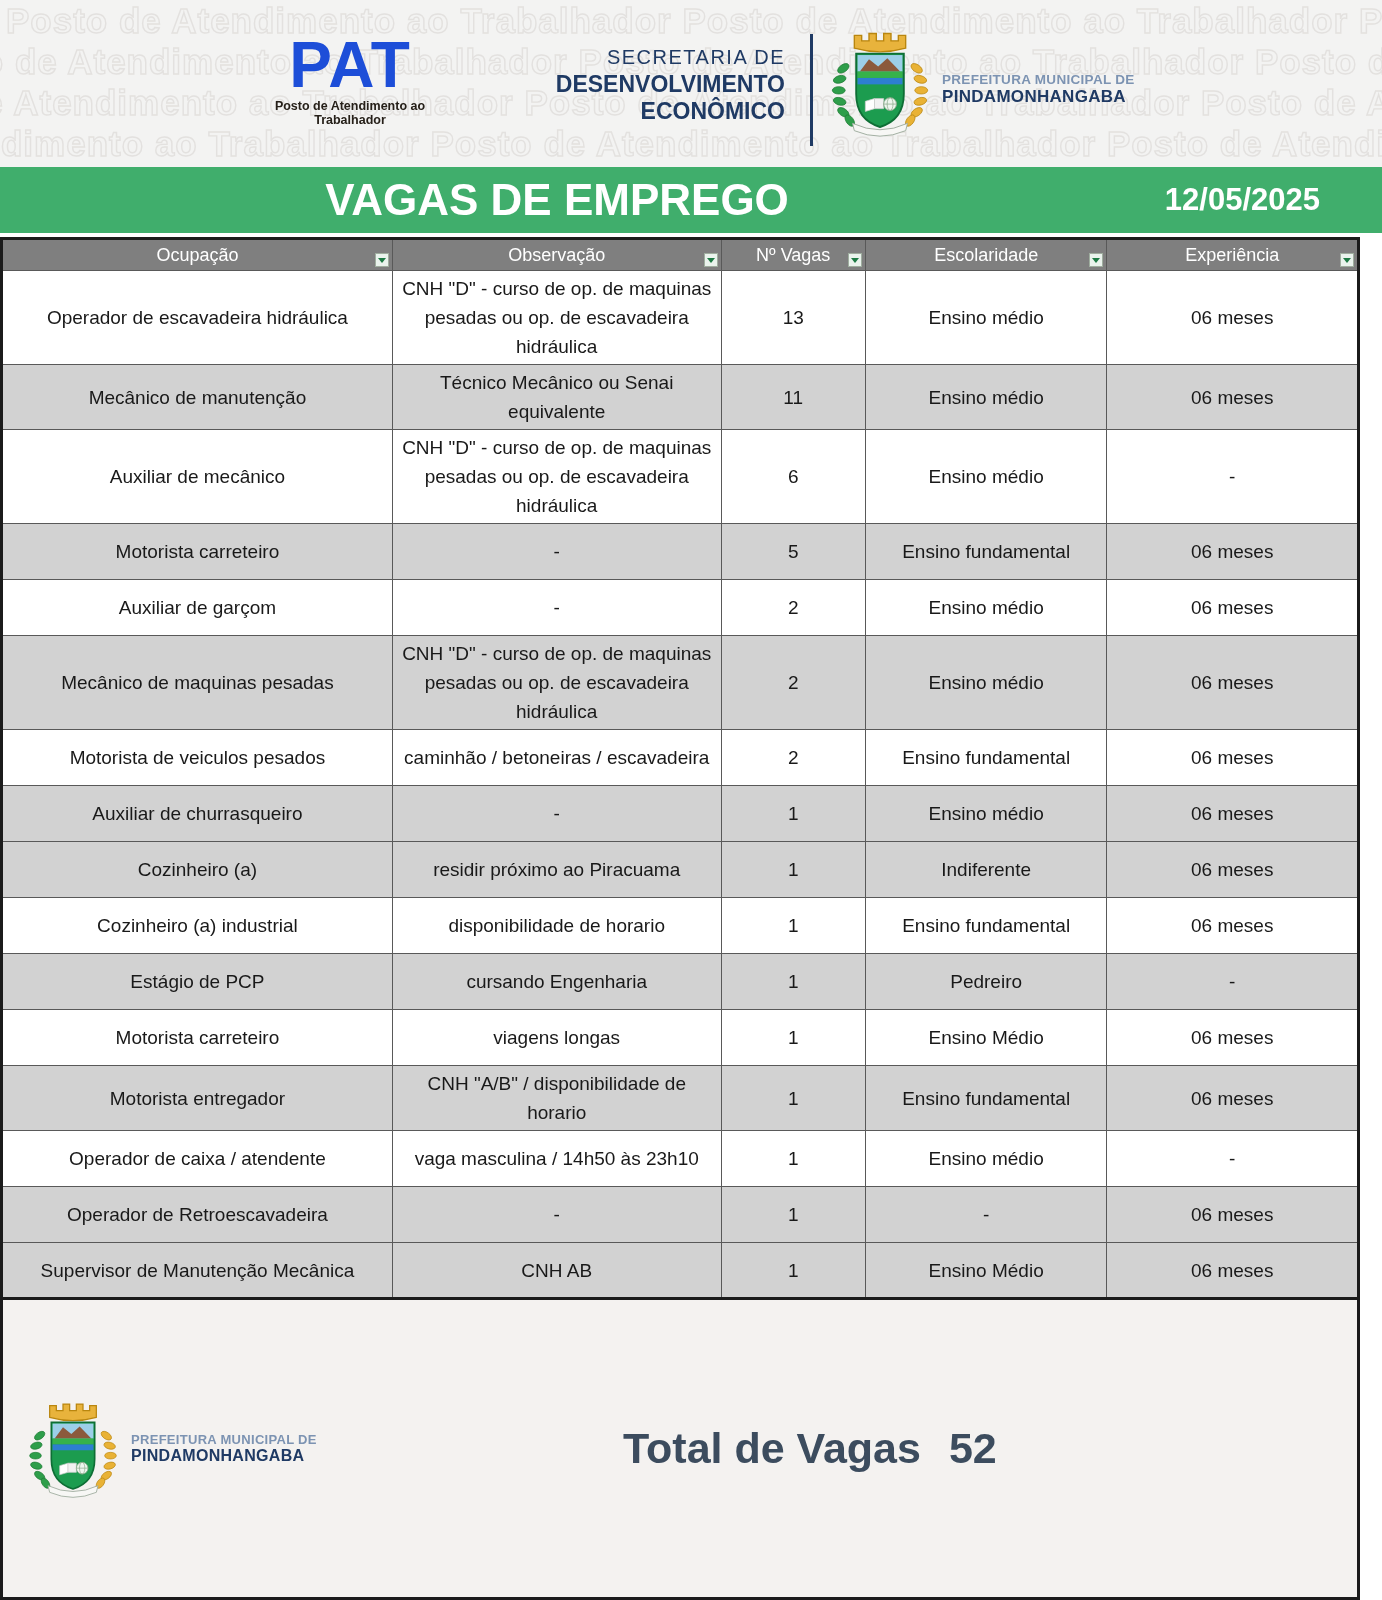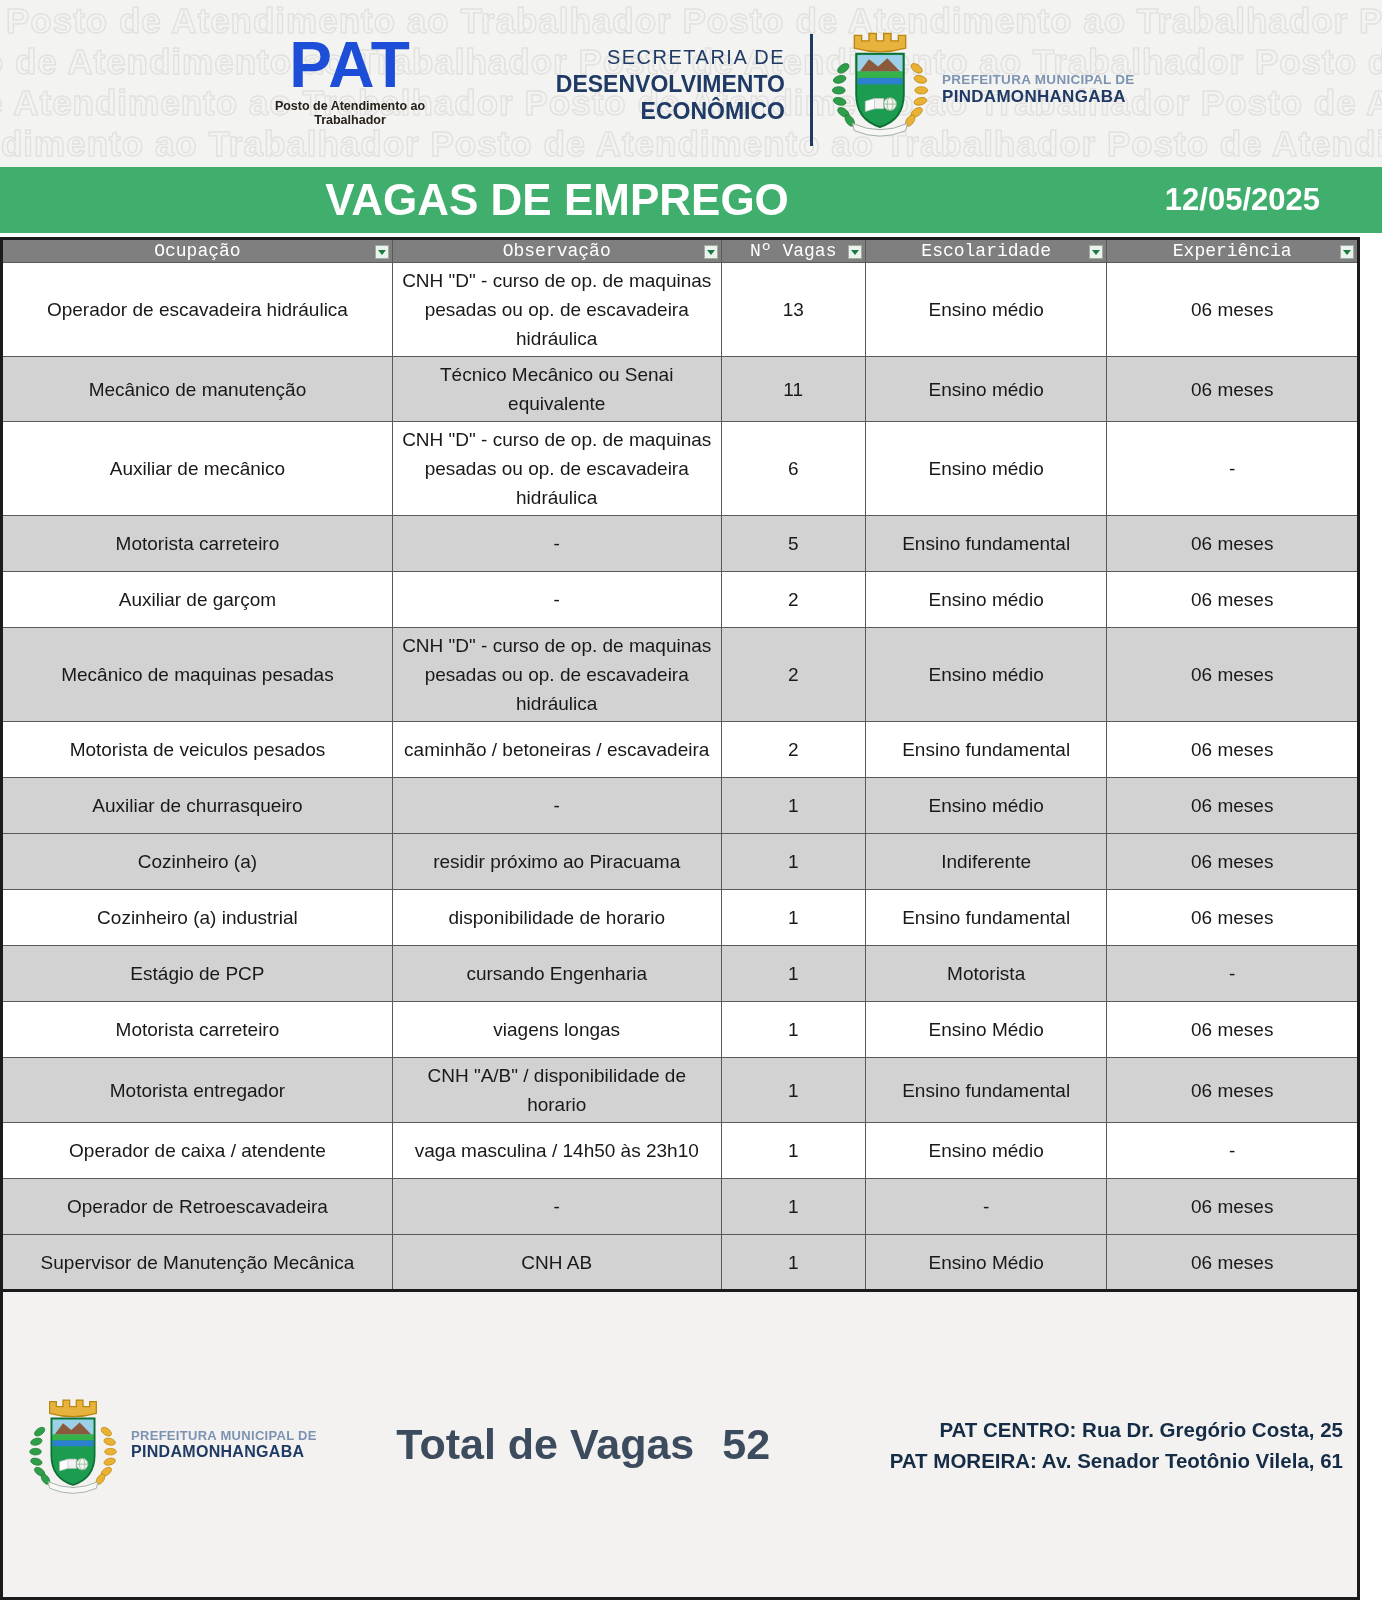--- a/index.html
+++ b/index.html
@@ -58,21 +58,21 @@
     color:#ffffff; font-size:31px; font-weight:700;
   }
 
   
   .table-wrap { width:1360px; margin-top:4px; flex:none; }
   table { border-collapse:collapse; width:1360px; table-layout:fixed; }
   th, td { border:1.5px solid #595959; }
   table { border:3px solid #1b1b1b; }
   thead th {
     position:relative; background:#7f7f7f; color:#ffffff;
-    font-size:18px; font-weight:400; height:24px; text-align:center; vertical-align:middle;font-family:Liberation Mono, monospace;
+    font-size:18px; font-weight:400; height:32px; text-align:center; vertical-align:middle;
   }
   .col-ocupacao    { width:390px; }
   .col-observacao  { width:328px; }
   .col-vagas       { width:144px;margin-top:27px; }
   .col-escolaridade{ width:241px; }
   .col-experiencia { width:251px; }
 
   .filter-btn {
     position:absolute; right:3px; bottom:3px; width:14px; height:14px;
     background:#eaf3ed; border:1px solid #9fae9f;
@@ -288,21 +288,21 @@
           <td>Cozinheiro (a) industrial</td>
           <td>disponibilidade de horario</td>
           <td>1</td>
           <td>Ensino fundamental</td>
           <td>06 meses</td>
         </tr>
         <tr class="alt">
           <td>Estágio de PCP</td>
           <td>cursando Engenharia</td>
           <td>1</td>
-          <td>Motorista</td>
+          <td>Pedreiro</td>
           <td>-</td>
         </tr>
         <tr>
           <td>Motorista carreteiro</td>
           <td>viagens longas</td>
           <td>1</td>
           <td>Ensino Médio</td>
           <td>06 meses</td>
         </tr>
         <tr class="alt">
@@ -343,17 +343,13 @@
         <use href="#crest"></use>
       </svg>
     <div class="pref-block-ftr">
       <div class="pref-l1">PREFEITURA MUNICIPAL DE</div>
       <div class="pref-l2">PINDAMONHANGABA</div>
     </div>
   </div>
   <div class="footer-total">
     <span>Total de Vagas</span><span class="total-value">52</span>
   </div>
-  <div class="footer-addresses">
-    <div>PAT CENTRO: Rua Dr. Gregório Costa, 25</div>
-    <div>PAT MOREIRA: Av. Senador Teotônio Vilela, 61</div>
-  </div>
 </div>
 
 </body></html>

